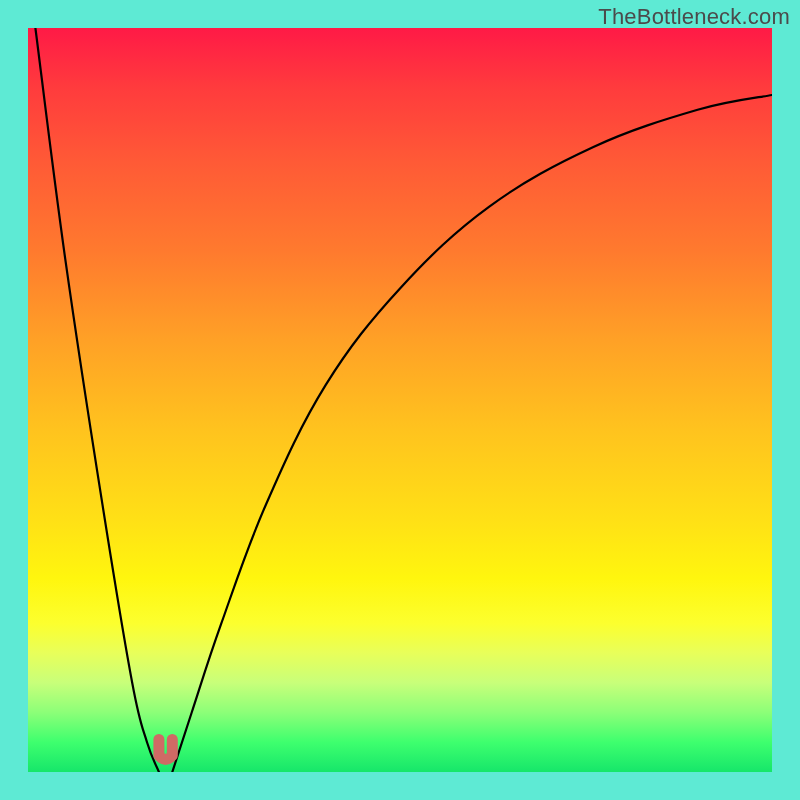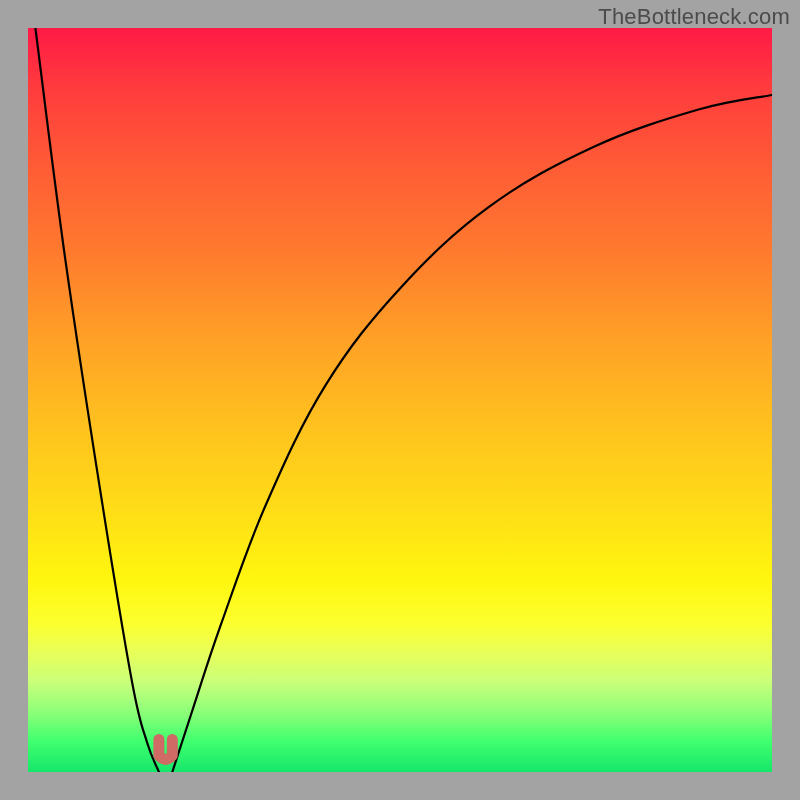--- a/index.html
+++ b/index.html
@@ -10,21 +10,21 @@
     overflow: hidden;
     background: #000;
     font-family: Arial, Helvetica, sans-serif;
   }
   .frame {
     position: absolute;
     left: 0;
     top: 0;
     width: 800px;
     height: 800px;
-    background: #a3a3a3;
+    background: #5eead4;
   }
   .plot {
     position: absolute;
     left: 28px;
     top: 28px;
     width: 744px;
     height: 744px;
     
     background: linear-gradient(
       to bottom,

